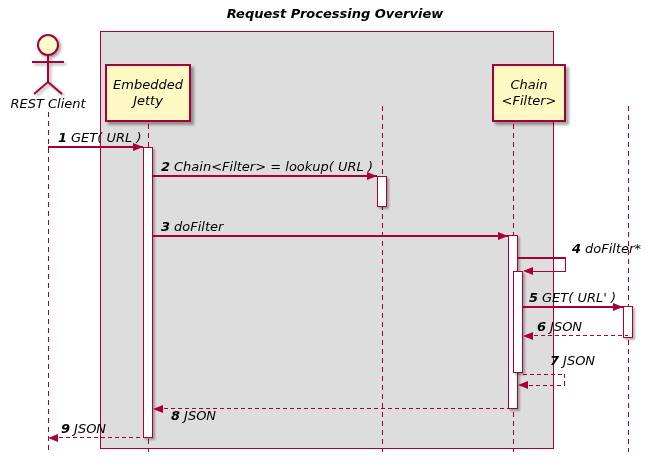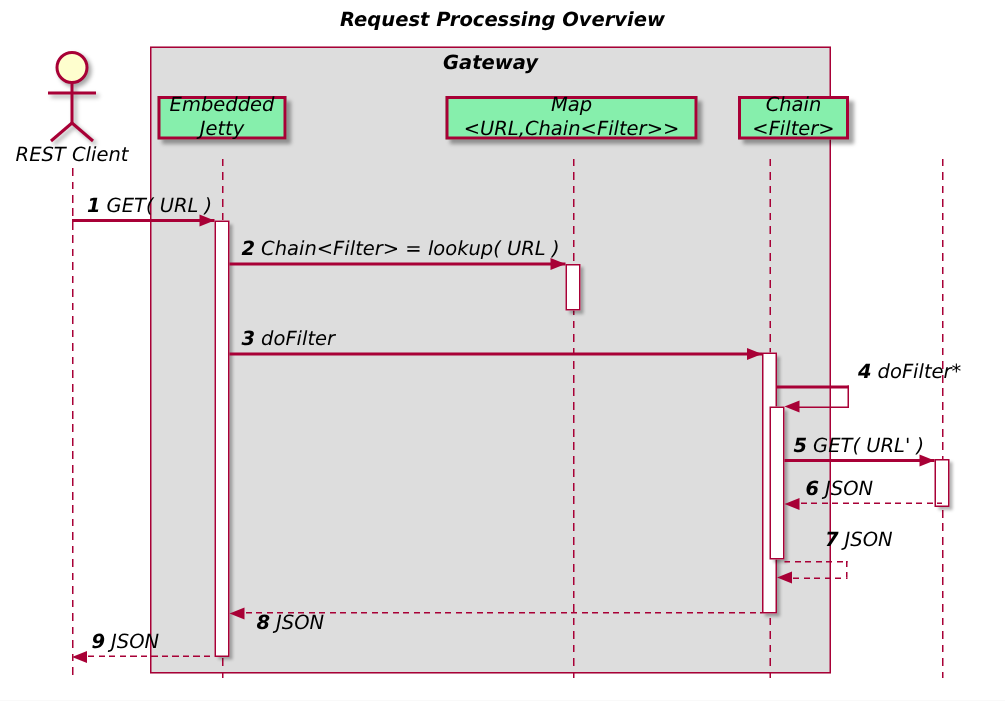--- a/index.html
+++ b/index.html
@@ -21,21 +21,21 @@
   }
   .actor-svg{position:absolute;left:16px;top:30px;filter:drop-shadow(2.5px 2.5px 1.5px rgba(0,0,0,0.35));}
   .actor-label{
     position:absolute;left:6px;top:96px;width:84px;text-align:center;font-size:13px;
   }
   .lifeline{
     position:absolute;width:1px;
     background:repeating-linear-gradient(to bottom,#A80036 0 5px,transparent 5px 9px);
   }
   .participant{
-    position:absolute;height:29px;background:#86efac;border:2px solid #A80036;
+    position:absolute;height:58px;background:#fef9c3;border:2px solid #A80036;
     box-sizing:border-box;box-shadow:3px 3px 2.5px rgba(0,0,0,0.35);
     display:flex;flex-direction:column;justify-content:center;align-items:center;
     font-size:13px;line-height:16px;text-align:center;
   }
   .activation{
     position:absolute;width:10px;background:#ffffff;border:1.5px solid #A80036;
     box-sizing:border-box;box-shadow:2px 2px 2px rgba(0,0,0,0.3);
   }
   .msg-label{
     position:absolute;font-size:13px;line-height:14px;white-space:nowrap;text-align:center;
@@ -55,44 +55,39 @@
     border-right:10px solid #A80036;}
 </style>
 </head>
 <body>
 
 <div class="canvas">
 
   <div class="title">Request Processing Overview</div>
 
   <div class="frame"></div>
-  <div class="frame-label">Gateway</div>
 
   <div class="lifeline" style="left:47.5px;top:112px;height:340px;"></div>
   <div class="lifeline" style="left:147.5px;top:106px;height:346px;"></div>
   <div class="lifeline" style="left:381.5px;top:106px;height:346px;"></div>
   <div class="lifeline" style="left:512.5px;top:106px;height:346px;"></div>
   <div class="lifeline" style="left:627.5px;top:106px;height:346px;"></div>
 
   <svg class="actor-svg" width="64" height="68" viewBox="0 0 64 68">
     <circle cx="32" cy="15" r="10" fill="#FEFECE" stroke="#A80036" stroke-width="2"></circle>
     <line x1="32" y1="25" x2="32" y2="52" stroke="#A80036" stroke-width="2"></line>
     <line x1="16" y1="32" x2="48" y2="32" stroke="#A80036" stroke-width="2"></line>
     <line x1="32" y1="52" x2="18" y2="64" stroke="#A80036" stroke-width="2"></line>
     <line x1="32" y1="52" x2="46" y2="64" stroke="#A80036" stroke-width="2"></line>
   </svg>
   <div class="actor-label">REST Client</div>
 
   <div class="participant" style="left:105px;top:64px;width:86px;">
     <div>Embedded</div>
     <div>Jetty</div>
-  </div>
-  <div class="participant" style="left:297px;top:64px;width:168px;">
-    <div>Map</div>
-    <div>&lt;URL,Chain&lt;Filter&gt;&gt;</div>
   </div>
   <div class="participant" style="left:492px;top:64px;width:74px;">
     <div>Chain</div>
     <div>&lt;Filter&gt;</div>
   </div>
 
   <div class="activation" style="left:143px;top:147px;height:291px;"></div>
   <div class="activation" style="left:377px;top:176px;height:31px;"></div>
   <div class="activation" style="left:508px;top:235px;height:174px;"></div>
   <div class="activation" style="left:513px;top:271px;height:102px;"></div>

